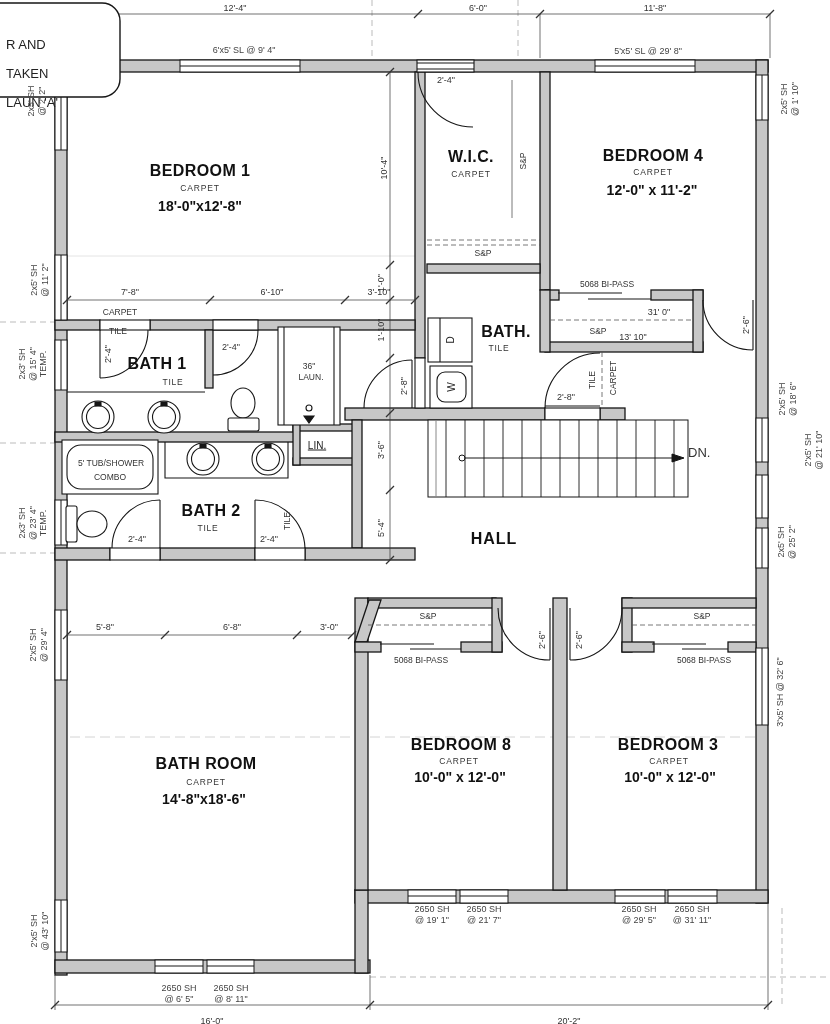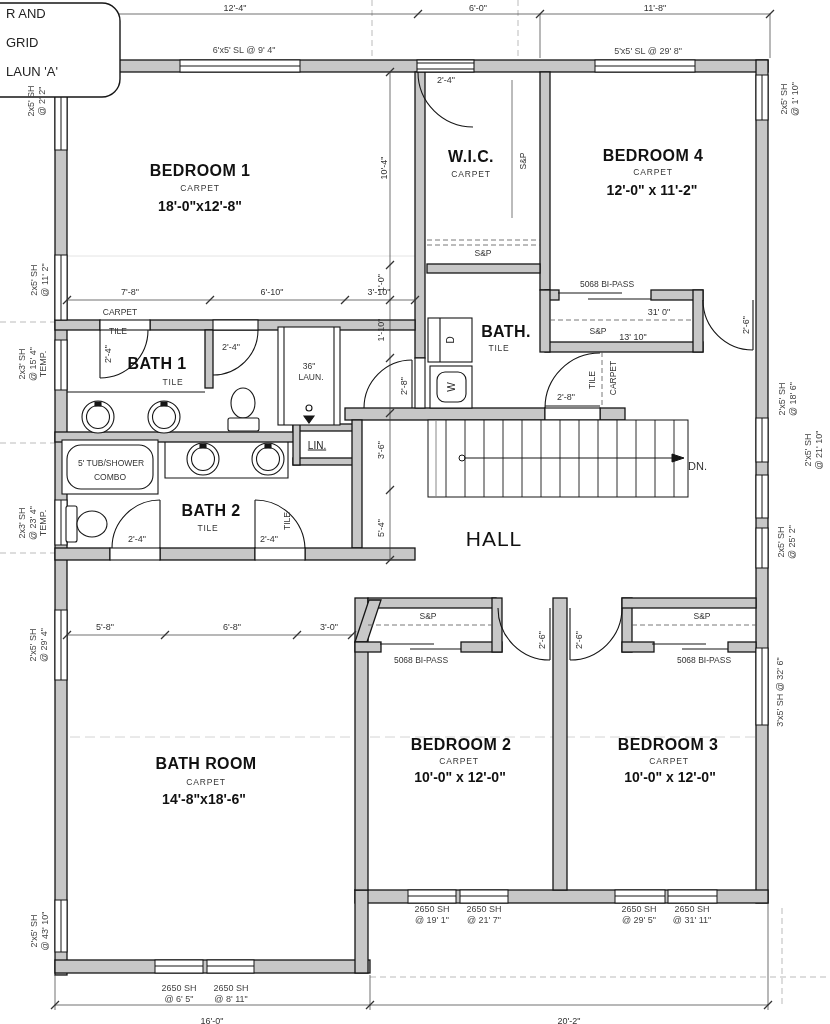--- a/index.html
+++ b/index.html
@@ -9,25 +9,25 @@
   .t{position:absolute;transform:translate(-50%,-50%);white-space:nowrap;color:#222;text-align:center;}
   .r{transform:translate(-50%,-50%) rotate(-90deg);}
   .tl{transform:translate(0,-50%);}
   .room-name{font-size:16px;font-weight:bold;letter-spacing:.4px;color:#111;}
   .room-size{font-size:14px;font-weight:bold;color:#111;}
   .floor{font-size:8.5px;letter-spacing:.8px;color:#333;}
   .dim{font-size:9px;color:#333;}
   .win{font-size:9px;color:#444;line-height:10.5px;}
   .win .ln{display:block;}
   .small{font-size:8.5px;color:#333;}
-  .note{font-size:13px;color:#222;line-height:26px;}
+  .note{font-size:13px;color:#222;line-height:26px;margin-top:31px;}
   .lin{font-size:10px;text-decoration:underline;color:#222;}
   .appl{font-size:10px;color:#222;}
-  .dn{font-size:11px;color:#333;margin-top:14px;}
-  .hall{font-size:21px;font-weight:normal;letter-spacing:1px;color:#111;}
+  .dn{font-size:13px;color:#333;}
+  .hall{font-size:16px;font-weight:bold;letter-spacing:1px;color:#111;}
 </style>
 </head>
 <body>
 
 <div id="stage">
 
 <svg id="plan-svg" width="830" height="1024" viewBox="0 0 830 1024">
 
   <g stroke="#aaa" stroke-width="0.8" stroke-dasharray="6 4" fill="none">
     <path d="M372,0 V60 M518,0 V60"></path>
@@ -240,21 +240,21 @@
       <path d="M51,1009 L59,1001 M366,1009 L374,1001 M764,1009 L772,1001"></path>
     </g>
   </g>
 
   <g>
     <rect x="-30" y="3" width="150" height="94" rx="18" fill="#fff" stroke="#161616" stroke-width="1.4"></rect>
   </g>
 </svg>
 
 <div class="t note tl" style="left:6px;top:14px">R AND</div>
-<div class="t note tl" style="left:6px;top:43px">GRID</div>
+<div class="t note tl" style="left:6px;top:43px">TAKEN</div>
 <div class="t note tl" style="left:6px;top:72px">LAUN 'A'</div>
 
 <div class="t dim" style="left:235px;top:8px">12'-4"</div>
 <div class="t dim" style="left:478px;top:8px">6'-0"</div>
 <div class="t dim" style="left:655px;top:8px">11'-8"</div>
 
 <div class="t win" style="left:244px;top:50px">6'x5' SL @ 9' 4"</div>
 <div class="t win" style="left:648px;top:51px">5'x5' SL @ 29' 8"</div>
 
 <div class="t win r" style="left:36px;top:101px">
@@ -346,21 +346,21 @@
 
 <div class="t room-name" style="left:211px;top:511px">BATH 2</div>
 <div class="t floor" style="left:208px;top:528px">TILE</div>
 
 <div class="t hall" style="left:494px;top:539px">HALL</div>
 
 <div class="t room-name" style="left:206px;top:764px">BATH ROOM</div>
 <div class="t floor" style="left:206px;top:782px">CARPET</div>
 <div class="t room-size" style="left:204px;top:799px">14'-8"x18'-6"</div>
 
-<div class="t room-name" style="left:461px;top:745px">BEDROOM 2</div>
+<div class="t room-name" style="left:461px;top:745px">BEDROOM 8</div>
 <div class="t floor" style="left:459px;top:761px">CARPET</div>
 <div class="t room-size" style="left:460px;top:777px">10'-0" x 12'-0"</div>
 
 <div class="t room-name" style="left:668px;top:745px">BEDROOM 3</div>
 <div class="t floor" style="left:669px;top:761px">CARPET</div>
 <div class="t room-size" style="left:670px;top:777px">10'-0" x 12'-0"</div>
 
 <div class="t dim" style="left:130px;top:292px">7'-8"</div>
 <div class="t dim" style="left:272px;top:292px">6'-10"</div>
 <div class="t dim" style="left:379px;top:292px">3'-10"</div>

